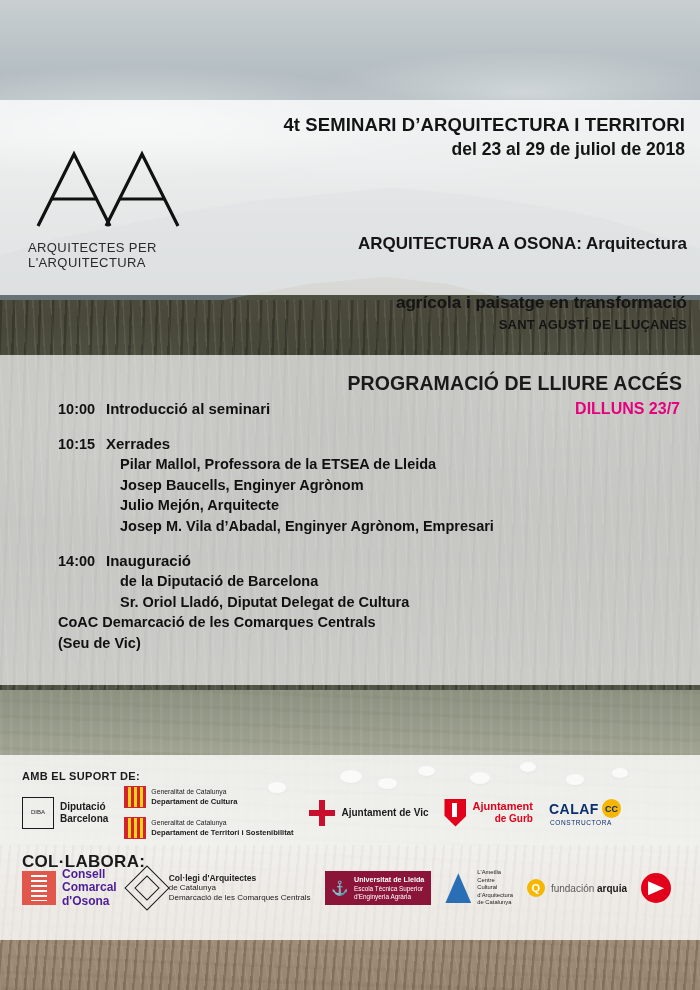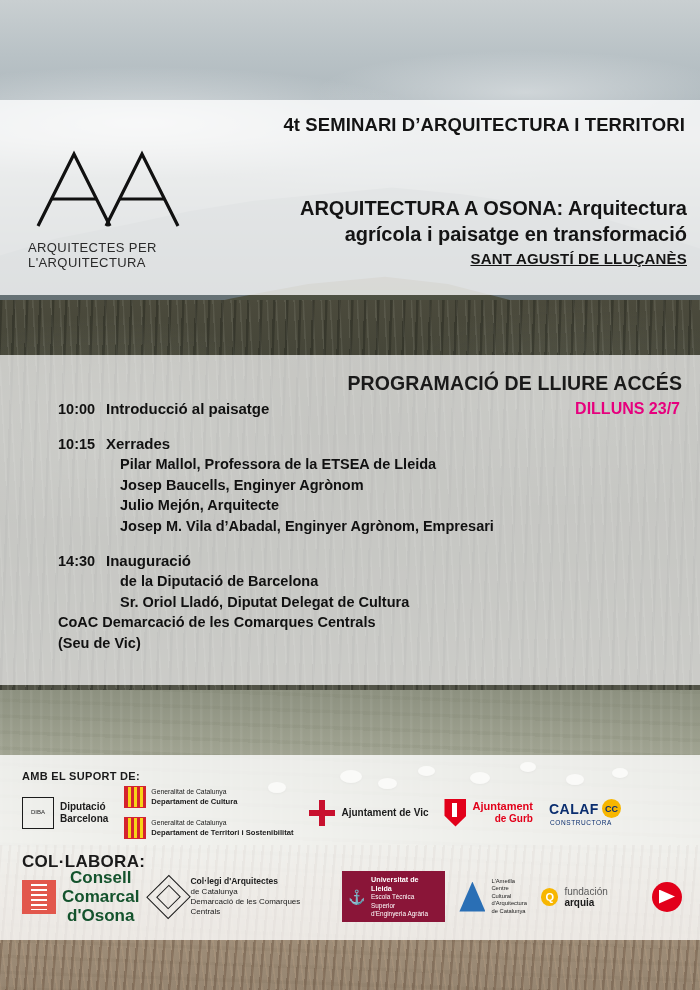--- a/index.html
+++ b/index.html
@@ -162,30 +162,30 @@
     font-weight: bold;
   }
   .title-block {
     position: absolute;
     left: 250px; top: 196px;
     width: 437px;
     text-align: right;
     color: #141414;
   }
   .title-main {
-    font-size: 20px;
+    font-size: 17px;
     font-weight: bold;
     line-height: 1.28;
+    margin-top: 37px;
   }
   .title-sub {
     margin-top: 3px;
-    font-size: 15px;
+    font-size: 13px;
     font-weight: bold;
     letter-spacing: .2px;
-    text-decoration: underline;
   }
 
   
   .programa-title {
     position: absolute;
     right: 18px; top: 372px;
     font-size: 19.5px;
     font-weight: bold;
     color: #1a1a1a;
     letter-spacing: .1px;
@@ -327,21 +327,21 @@
 
   .osona-mark {
     width: 34px; height: 34px;
     background: #e2574c;
     position: relative;
   }
   .osona-mark:before {
     content: ""; position: absolute; left: 9px; top: 4px; width: 16px; height: 26px;
     background: repeating-linear-gradient(to bottom, #fff 0 2px, #e2574c 2px 5px);
   }
-  .osona-txt { font-size: 17px; font-weight: bold; color: #14532d; line-height: 1.12; text-align: center; }
+  .osona-txt { font-size: 12px; font-weight: bold; color: #4c1d95; line-height: 1.12; }
 
   .coac-mark {
     width: 30px; height: 30px;
     border: 1.6px solid #1b1b1b;
     transform: rotate(45deg);
     position: relative;
   }
   .coac-mark:after {
     content: ""; position: absolute; left: 6px; top: 6px; right: 6px; bottom: 6px;
     border: 1.4px solid #1b1b1b;
@@ -420,52 +420,53 @@
           <path d="M20 49 L64 49"></path>
           <path d="M74 76 L110 4 L146 76"></path>
           <path d="M88 49 L132 49"></path>
         </g>
       </svg>
     </div>
     <div class="aa-caption">ARQUITECTES PER L'ARQUITECTURA</div>
   </div>
 
   <div class="hdr hdr-line1">4t SEMINARI D’ARQUITECTURA I TERRITORI</div>
+  <div class="hdr hdr-line2">del 23 al 29 de juliol de 2018</div>
 
   <div class="title-block">
     <div class="title-main">ARQUITECTURA A OSONA: Arquitectura</div>
     <div class="title-main">agrícola i paisatge en transformació</div>
     <div class="title-sub">SANT AGUSTÍ DE LLUÇANÈS</div>
   </div>
 
   <div class="programa-title">PROGRAMACIÓ DE LLIURE ACCÉS</div>
   <div class="programa-day">DILLUNS 23/7</div>
 
   <div class="sched">
 
     <div class="sched-row">
       <div class="sched-time">10:00</div>
-      <div class="sched-head">Introducció al paisatge</div>
+      <div class="sched-head">Introducció al seminari</div>
     </div>
 
     <div class="sched-gap"></div>
 
     <div class="sched-row">
       <div class="sched-time">10:15</div>
       <div class="sched-head">Xerrades</div>
     </div>
     <div class="sched-item">Pilar Mallol, Professora de la ETSEA de Lleida</div>
     <div class="sched-item">Josep Baucells, Enginyer Agrònom</div>
     <div class="sched-item">Julio Mejón, Arquitecte</div>
     <div class="sched-item">Josep M. Vila d’Abadal, Enginyer Agrònom, Empresari</div>
 
     <div class="sched-gap"></div>
 
     <div class="sched-row">
-      <div class="sched-time">14:30</div>
+      <div class="sched-time">14:00</div>
       <div class="sched-head">Inauguració</div>
     </div>
     <div class="sched-item">de la Diputació de Barcelona</div>
     <div class="sched-item">Sr. Oriol Lladó, Diputat Delegat de Cultura</div>
 
     <div class="sched-plain">CoAC Demarcació de les Comarques Centrals</div>
     <div class="sched-plain">(Seu de Vic)</div>
   </div>
 
   <div class="sup-label">AMB EL SUPORT DE:</div>

